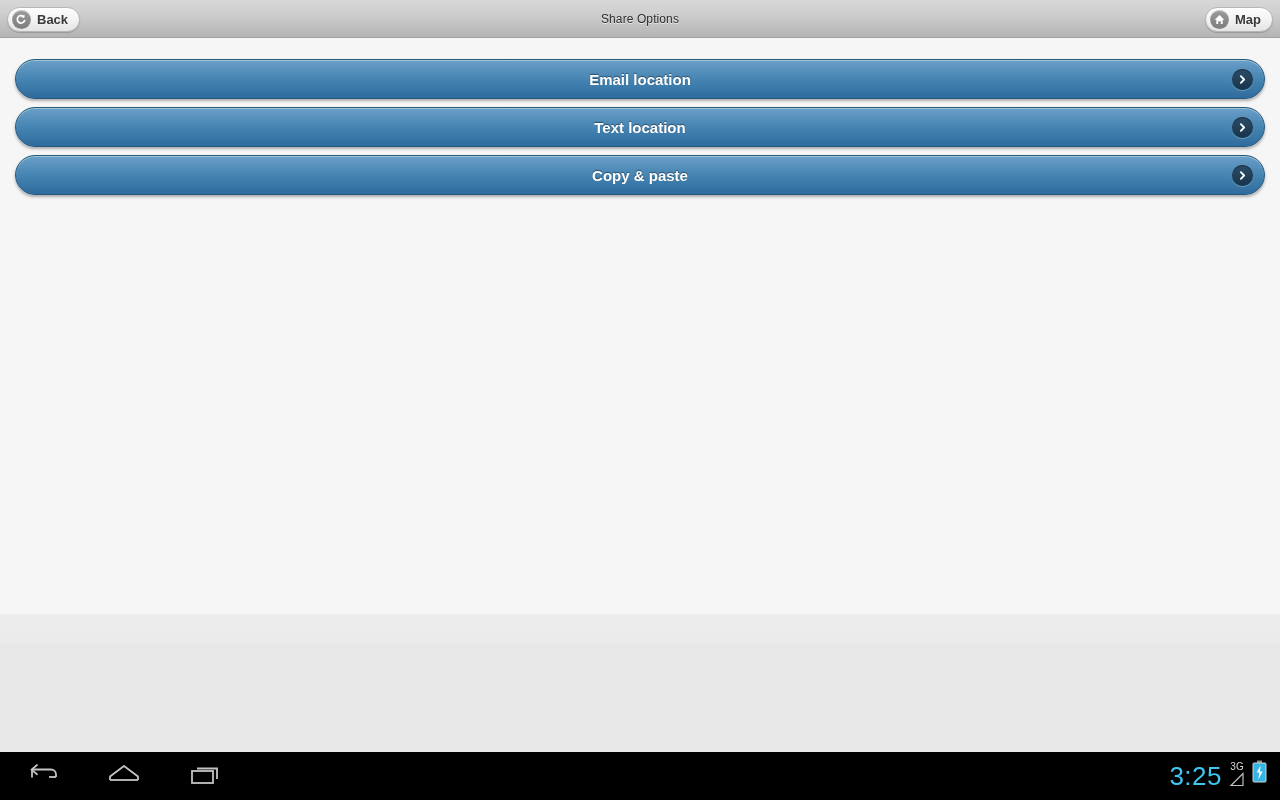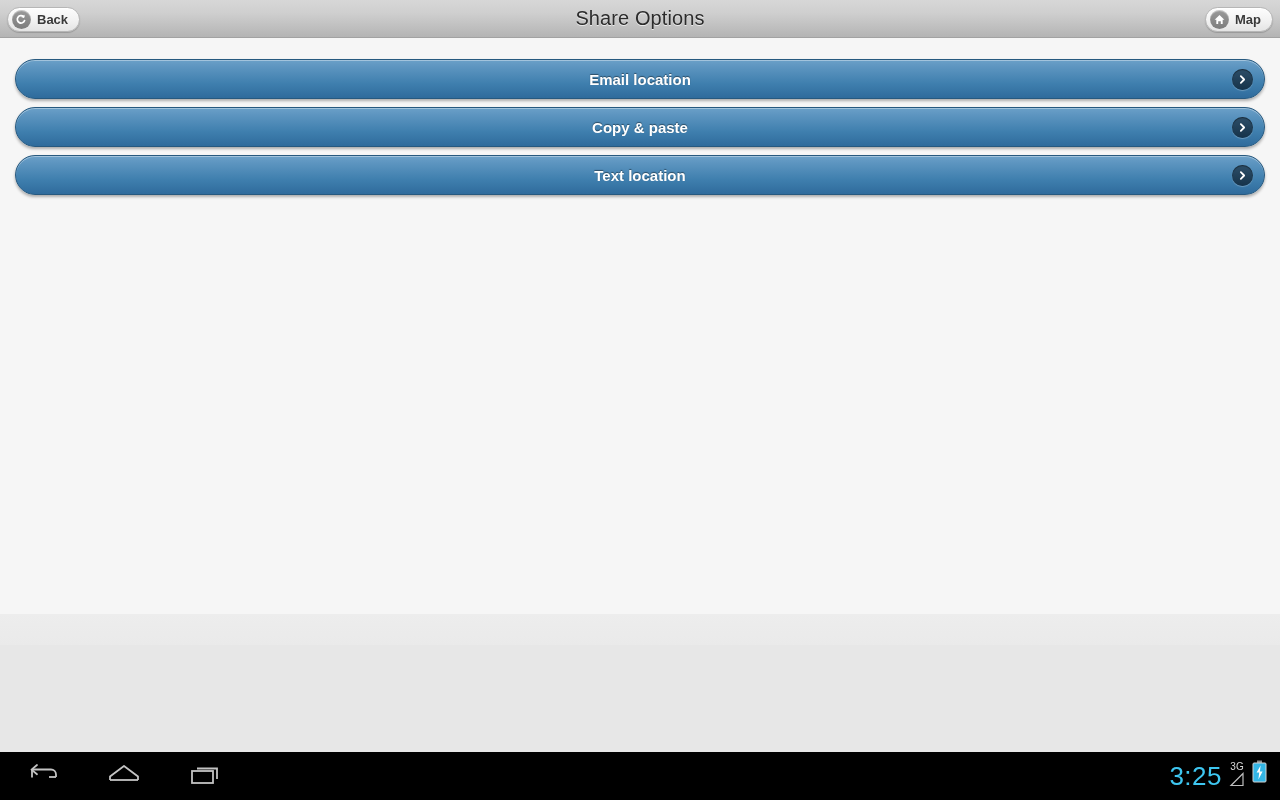--- a/index.html
+++ b/index.html
@@ -14,21 +14,21 @@
   #app { position:relative; width:1280px; height:800px; }
 
   
   .titlebar {
     position:absolute; left:0; top:0; width:1280px; height:38px;
     background:linear-gradient(to bottom,#d7d7d7 0%,#cfcfcf 35%,#bdbdbd 78%,#b4b4b4 100%);
     border-bottom:1px solid #a2a2a2;
     display:flex; align-items:center; justify-content:center;
   }
   .titlebar-title {
-    font-size:20px; color:#2c2c2c; letter-spacing:.1px;
+    font-size:12px; color:#2c2c2c; letter-spacing:.1px;
     text-shadow:0 1px 0 rgba(255,255,255,.65);
     text-align:center;
   }
 
   .navbtn {
     position:absolute; top:7px; height:25px;
     display:flex; align-items:center; gap:6px;
     padding:0 11px 0 4px;
     background:linear-gradient(to bottom,#fdfdfd 0%,#f3f3f3 50%,#e4e4e4 100%);
     border:1px solid #b6b6b6; border-radius:13px;
@@ -140,30 +140,30 @@
       <div class="row">
         <span class="row-label">Email location</span>
         <span class="row-chevron">
           <svg width="11" height="11" viewBox="0 0 16 16">
             <path d="M5.6 3.2 L10.4 8 L5.6 12.8" fill="none" stroke="#fff" stroke-width="2.6" stroke-linecap="round" stroke-linejoin="round"></path>
           </svg>
         </span>
       </div>
 
       <div class="row">
-        <span class="row-label">Copy &amp; paste</span>
+        <span class="row-label">Text location</span>
         <span class="row-chevron">
           <svg width="11" height="11" viewBox="0 0 16 16">
             <path d="M5.6 3.2 L10.4 8 L5.6 12.8" fill="none" stroke="#fff" stroke-width="2.6" stroke-linecap="round" stroke-linejoin="round"></path>
           </svg>
         </span>
       </div>
 
       <div class="row">
-        <span class="row-label">Text location</span>
+        <span class="row-label">Copy &amp; paste</span>
         <span class="row-chevron">
           <svg width="11" height="11" viewBox="0 0 16 16">
             <path d="M5.6 3.2 L10.4 8 L5.6 12.8" fill="none" stroke="#fff" stroke-width="2.6" stroke-linecap="round" stroke-linejoin="round"></path>
           </svg>
         </span>
       </div>
 
 
     </div>
   </div>

